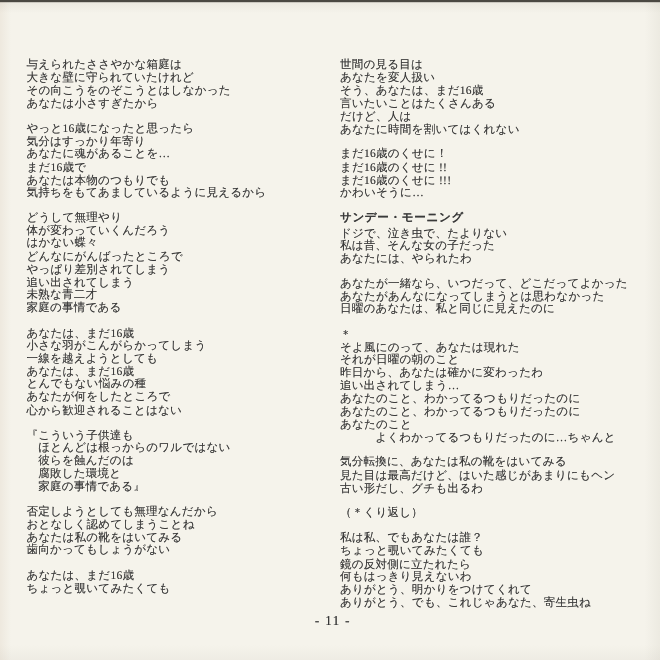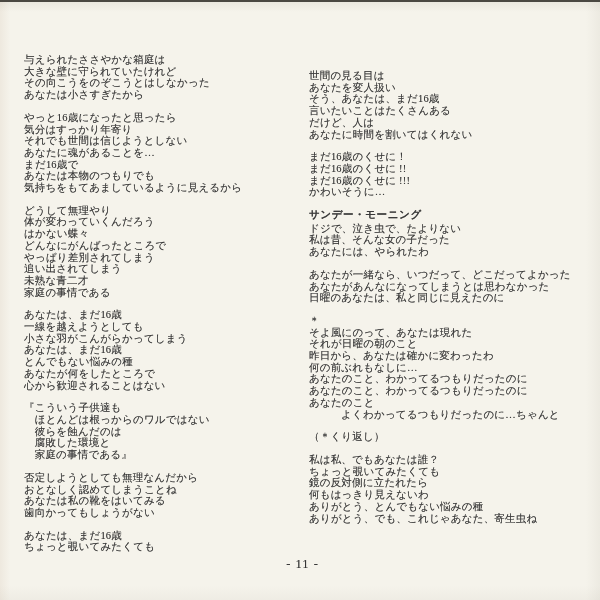--- a/index.html
+++ b/index.html
@@ -15,21 +15,21 @@
     overflow:hidden;
     font-family:"Liberation Serif","DejaVu Serif",serif;
     color:#3a3a3a;
   }
   .scan-edge-top{
     position:absolute;top:0;left:0;right:0;height:2px;
     background:#4a4842;
   }
   .col{position:absolute;}
   .col-left{left:24px;top:52px;width:262px;}
-  .col-right{left:309px;top:68px;width:282px;}
+  .col-right{left:309px;top:52px;width:282px;}
   .stanza{margin:2px 0 11px 0;}
   .stanza.heading{margin-bottom:0;}
   .stanza.heading .line{font-weight:bold;letter-spacing:0.6px;}
   .line{
     font-size:10.5px;
     line-height:11.7px;
     white-space:pre;
     letter-spacing:0.2px;
     text-shadow:0 0 0.5px rgba(58,58,58,0.55);
   }
@@ -52,40 +52,39 @@
   <div class="col col-left" id="left-col">
       <div class="stanza">
         <div class="line">与えられたささやかな箱庭は</div>
         <div class="line">大きな壁に守られていたけれど</div>
         <div class="line">その向こうをのぞこうとはしなかった</div>
         <div class="line">あなたは小さすぎたから</div>
       </div>
       <div class="stanza">
         <div class="line">やっと16歳になったと思ったら</div>
         <div class="line">気分はすっかり年寄り</div>
-        <div class="line">それでも世間は信じようとしない</div>
         <div class="line">あなたに魂があることを…</div>
         <div class="line">まだ16歳で</div>
         <div class="line">あなたは本物のつもりでも</div>
         <div class="line">気持ちをもてあましているように見えるから</div>
       </div>
       <div class="stanza">
         <div class="line">どうして無理やり</div>
         <div class="line">体が変わっていくんだろう</div>
         <div class="line">はかない蝶々</div>
         <div class="line">どんなにがんばったところで</div>
         <div class="line">やっぱり差別されてしまう</div>
         <div class="line">追い出されてしまう</div>
         <div class="line">未熟な青二才</div>
         <div class="line">家庭の事情である</div>
       </div>
       <div class="stanza">
         <div class="line">あなたは、まだ16歳</div>
+        <div class="line">小さな羽がこんがらかってしまう</div>
         <div class="line">一線を越えようとしても</div>
-        <div class="line">小さな羽がこんがらかってしまう</div>
         <div class="line">あなたは、まだ16歳</div>
         <div class="line">とんでもない悩みの種</div>
         <div class="line">あなたが何をしたところで</div>
         <div class="line">心から歓迎されることはない</div>
       </div>
       <div class="stanza">
         <div class="line">『こういう子供達も</div>
         <div class="line">　ほとんどは根っからのワルではない</div>
         <div class="line">　彼らを蝕んだのは</div>
         <div class="line">　腐敗した環境と</div>
@@ -129,33 +128,38 @@
       <div class="stanza">
         <div class="line">あなたが一緒なら、いつだって、どこだってよかった</div>
         <div class="line">あなたがあんなになってしまうとは思わなかった</div>
         <div class="line">日曜のあなたは、私と同じに見えたのに</div>
       </div>
       <div class="stanza">
         <div class="line">＊</div>
         <div class="line">そよ風にのって、あなたは現れた</div>
         <div class="line">それが日曜の朝のこと</div>
         <div class="line">昨日から、あなたは確かに変わったわ</div>
-        <div class="line">何の前ぶれもなしに…</div>
+        <div class="line">追い出されてしまう…</div>
         <div class="line">あなたのこと、わかってるつもりだったのに</div>
         <div class="line">あなたのこと、わかってるつもりだったのに</div>
         <div class="line">あなたのこと</div>
         <div class="line">　　　よくわかってるつもりだったのに…ちゃんと</div>
+      </div>
+      <div class="stanza">
+        <div class="line">気分転換に、あなたは私の靴をはいてみる</div>
+        <div class="line">見た目は最高だけど、はいた感じがあまりにもヘン</div>
+        <div class="line">古い形だし、グチも出るわ</div>
       </div>
       <div class="stanza">
         <div class="line">（＊くり返し）</div>
       </div>
       <div class="stanza">
         <div class="line">私は私、でもあなたは誰？</div>
         <div class="line">ちょっと覗いてみたくても</div>
         <div class="line">鏡の反対側に立たれたら</div>
         <div class="line">何もはっきり見えないわ</div>
-        <div class="line">ありがとう、とんでもない悩みの種</div>
+        <div class="line">ありがとう、明かりをつけてくれて</div>
         <div class="line">ありがとう、でも、これじゃあなた、寄生虫ね</div>
       </div>
     </div>
 
   <div class="page-num">- 11 -</div>
 </div>
 
 </body></html>

